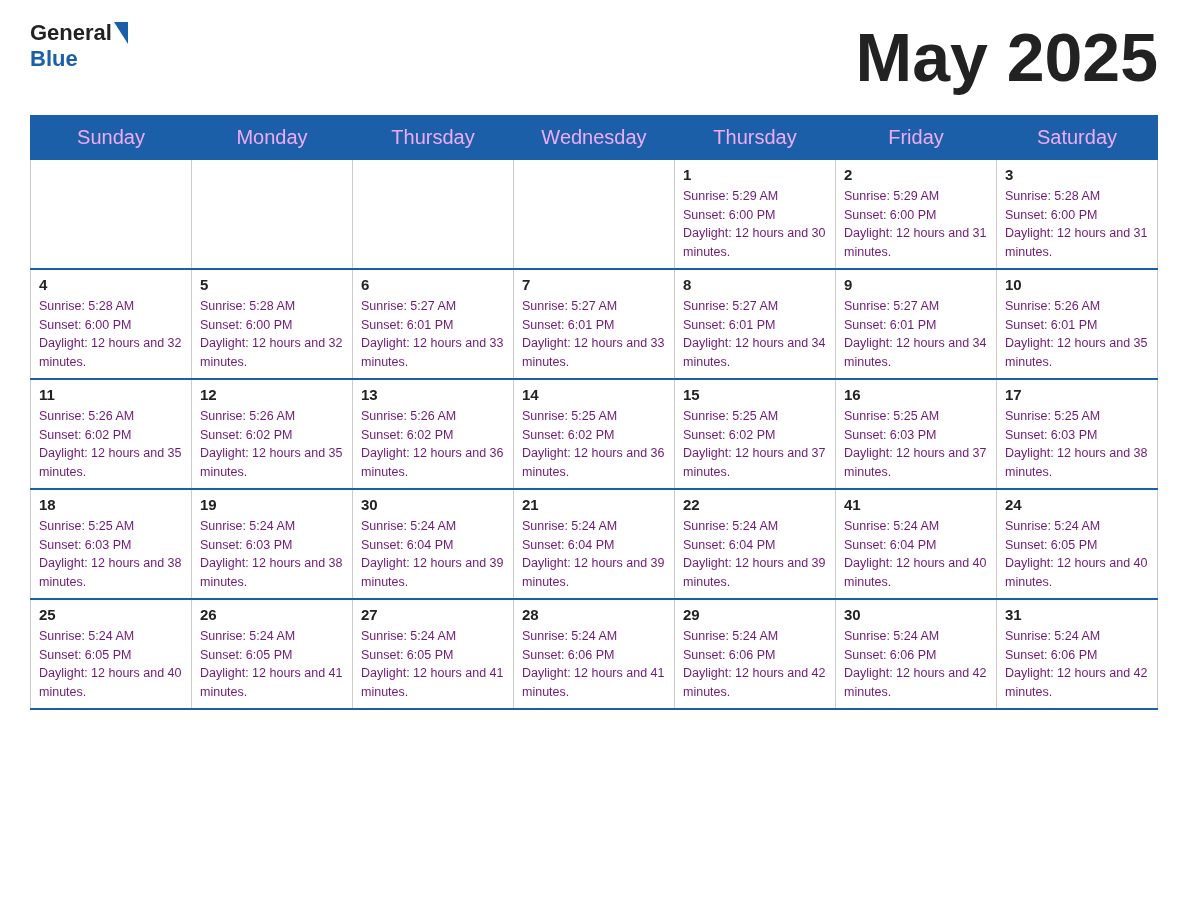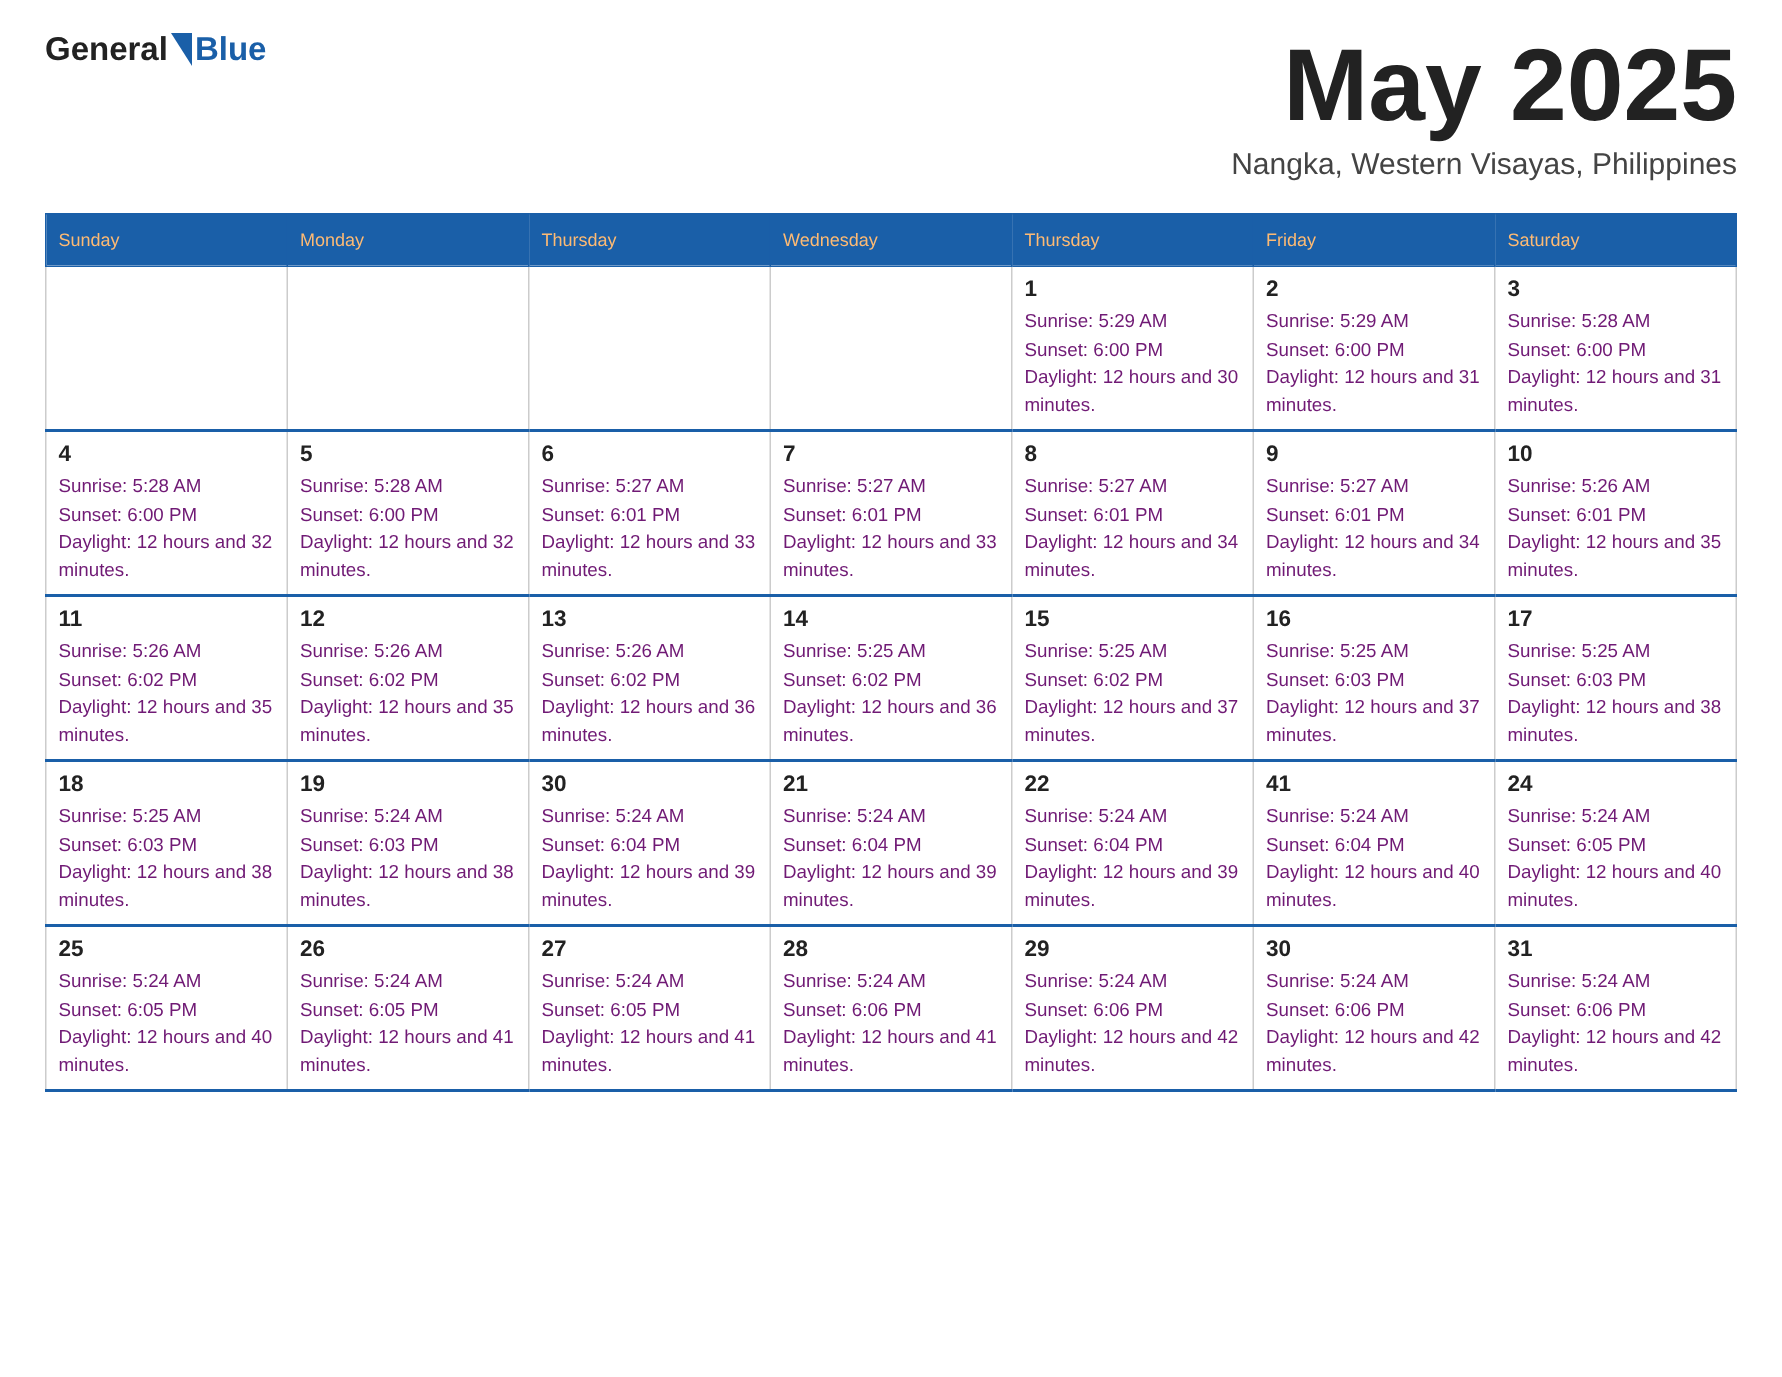--- a/index.html
+++ b/index.html
@@ -12,21 +12,21 @@
       padding: 20px 30px;
     }
     .header {
       display: flex;
       justify-content: space-between;
       align-items: flex-start;
       margin-bottom: 20px;
     }
     .logo {
       display: flex;
-      flex-direction: row;
+      flex-direction: column;
       align-items: flex-start;
     }
     .logo-text {
       display: flex;
       align-items: center;
       font-size: 22px;
       font-weight: bold;
       color: #222;
     }
     .logo-general { color: #222; }
@@ -54,25 +54,25 @@
       font-size: 20px;
       color: #444;
       margin-top: 4px;
     }
     .calendar {
       width: 100%;
       border-collapse: collapse;
     }
     .calendar th {
       background: #1a5fa8;
-      color: #fdba74;
+      color: #f0abfc;
       padding: 10px 8px;
-      font-size: 12px;
+      font-size: 20px;
       font-weight: normal;
-      text-align: left;
+      text-align: center;
       border: 1px solid #1a5fa8;
     }
     .calendar td {
       vertical-align: top;
       border: 1px solid #ccc;
       border-bottom: 2px solid #1a5fa8;
       padding: 6px 8px;
       width: 14.28%;
       min-height: 90px;
       font-size: 13px;
@@ -108,21 +108,20 @@
     <div class="logo-text">
       <span class="logo-general">General</span>
       <span class="logo-triangle"></span>
     </div>
     <div>
       <span class="logo-blue">Blue</span>
     </div>
   </div>
   <div class="header-right">
     <div class="month-title">May 2025</div>
-    <div class="location">Nangka, Western Visayas, Philippines</div>
   </div>
 </div>
 
 <table class="calendar">
   <thead>
     <tr>
     <th>Sunday</th>
         <th>Monday</th>
         <th>Thursday</th>
         <th>Wednesday</th>

